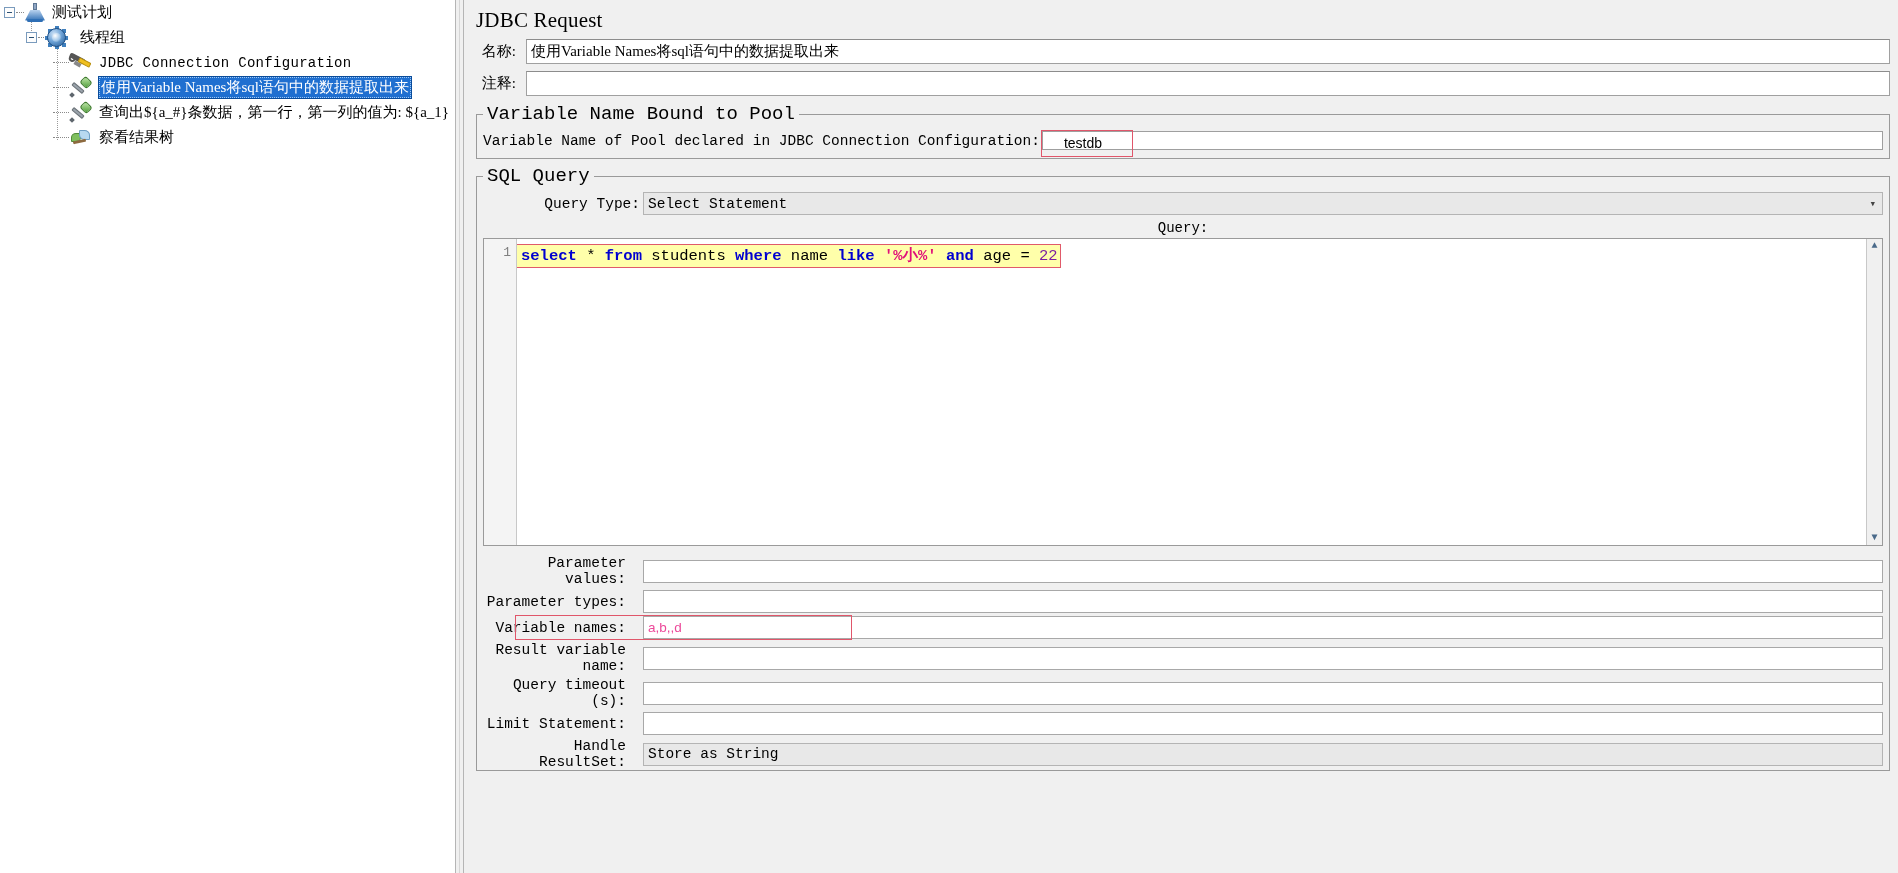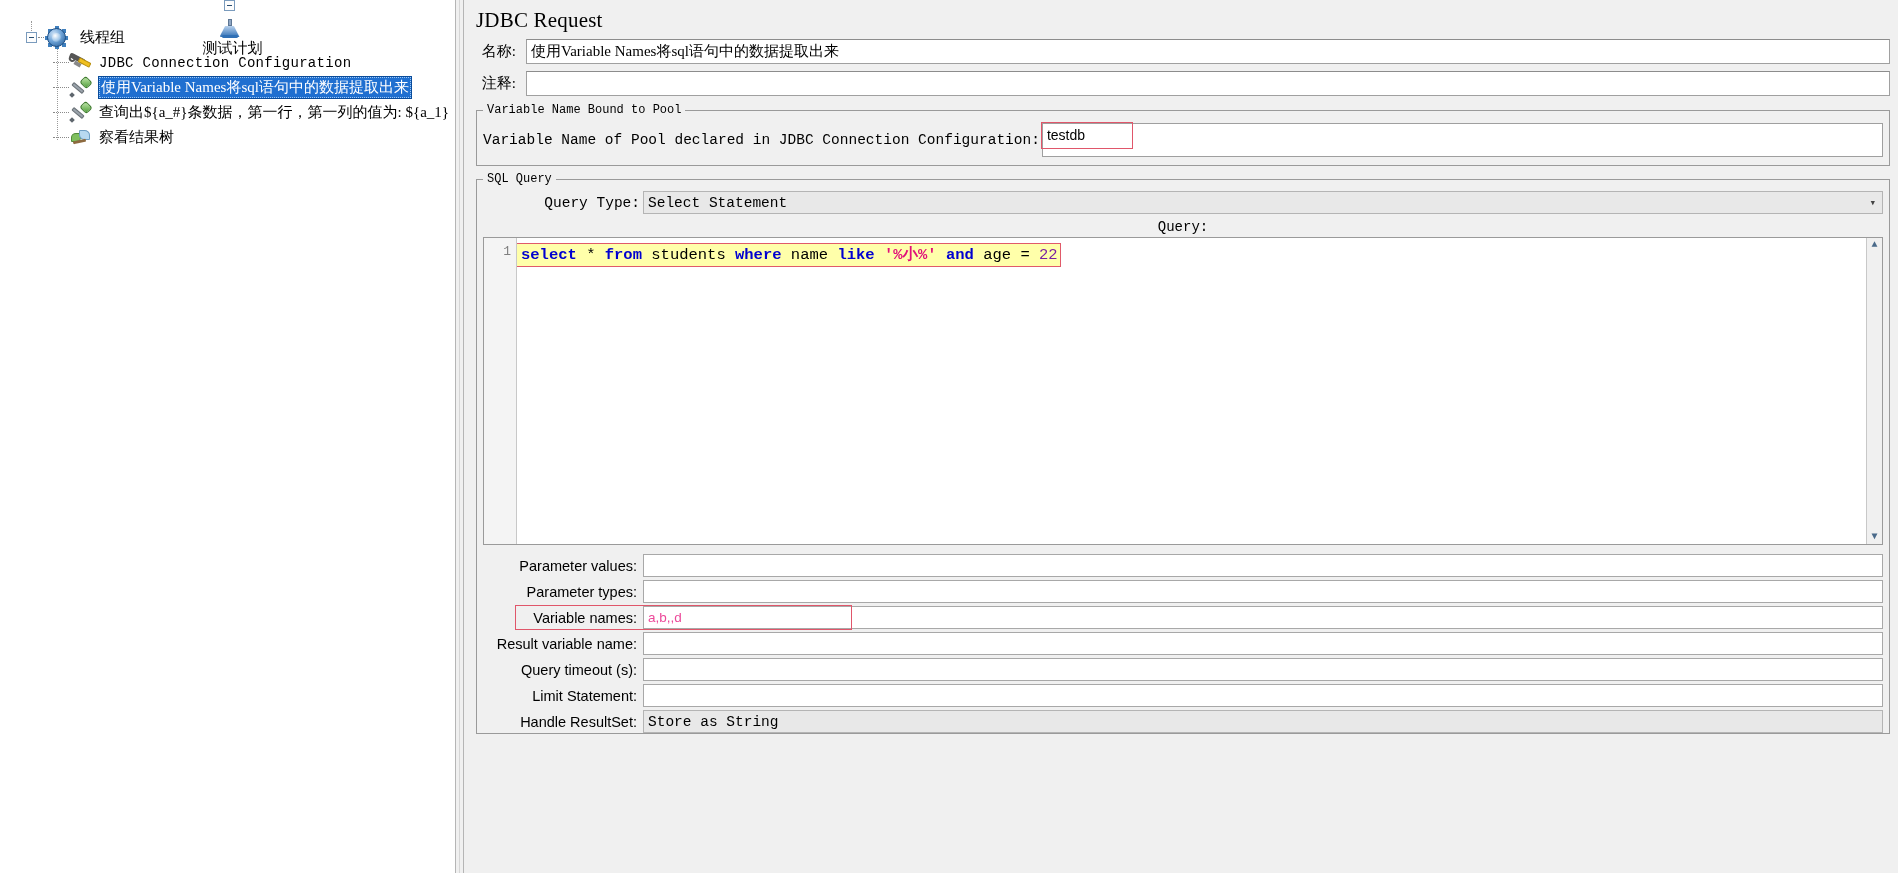--- a/index.html
+++ b/index.html
@@ -172,46 +172,46 @@
   
   fieldset.group {
     margin: 4px 8px 0 12px;
     padding: 0;
     border: 1px solid #9a9a9a;
     border-radius: 0;
     background: #f0f0f0;
   }
   fieldset.group > legend {
     font-family: "Liberation Mono","DejaVu Sans Mono",monospace;
-    font-size: 12px;
+    font-size: 19px;
     padding: 0 4px;
     margin-left: 6px;
     color: #000;
   }
   .pool-row {
     display: flex;
     align-items: center;
     padding: 6px 6px 8px 6px;
   }
   .pool-label {
     font-family: "Liberation Mono","DejaVu Sans Mono",monospace;
     font-size: 14.5px;
     color: #000;
     white-space: nowrap;
     padding-right: 2px;
   }
   .pool-input {
     flex: 1 1 auto;
-    height: 34px;
+    height: 19px;
     background: #ffffff;
     border: 1px solid #9f9f9f;
     font-family: "Liberation Sans","DejaVu Sans",sans-serif;
     font-size: 14px;
     line-height: 23px;
-    padding: 0 4px;
+    padding: 0 21px;
     position: relative;
   }
   .redbox {
     position: absolute;
     border: 1.5px solid #e0566a;
     pointer-events: none;
   }
 
   .qt-row {
     display: flex;
@@ -306,26 +306,26 @@
 
   
   .bot-row {
     display: flex;
     align-items: center;
     padding: 0 6px 0 6px;
     margin-top: 3px;
     position: relative;
   }
   .bot-label {
-    font-family: Liberation Sans, sans-serif;
+    font-family: Liberation Mono, monospace;
     font-size: 14.5px;
     width: 160px;
     flex: 0 0 160px;
     text-align: right;
-    padding-right: 6px;
+    padding-right: 17px;
   }
   .bot-input {
     flex: 1 1 auto;
     height: 23px;
     background: #ffffff;
     border: 1px solid #a8a8a8;
     font-family: "Liberation Sans","DejaVu Sans",sans-serif;
     font-size: 13.5px;
     line-height: 21px;
     padding: 0 4px;
@@ -354,21 +354,21 @@
   }
 </style>
 </head>
 <body>
 
 <div id="tree-panel">
 
   <div class="vline" style="left:31px; top:21px; height:22px;"></div>
   <div class="vline" style="left:57px; top:46px; height:94px;"></div>
 
-  <div class="tree-row" style="padding-left:4px;flex-direction:column;">
+  <div class="tree-row" style="padding-left:4px;">
     <span class="handle"></span>
     <span class="dots-h"></span>
     <span class="ic ic-flask">
       <span class="neck"></span>
         <span class="body"></span>
         <span class="base"></span>
     </span>
     <span class="lbl-serif" style="margin-left:6px;">测试计划</span>
   </div>
 

